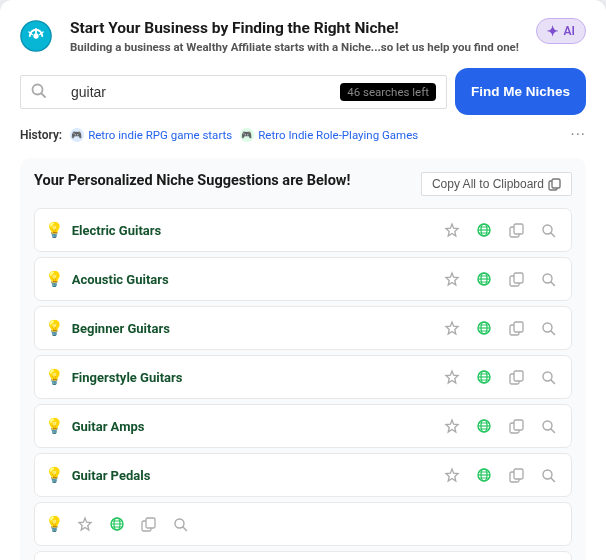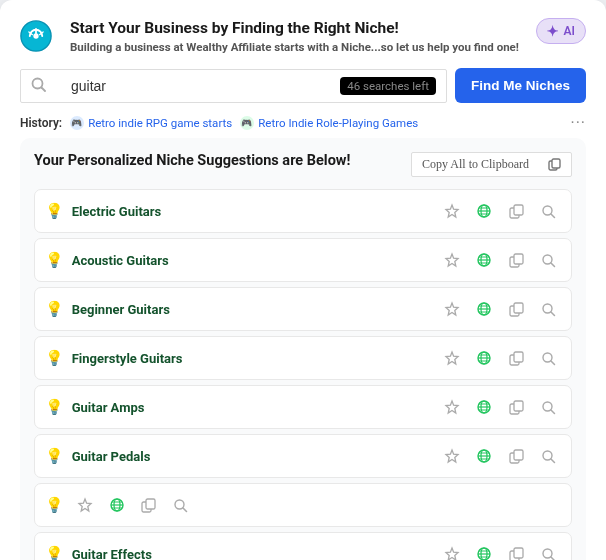--- a/index.html
+++ b/index.html
@@ -100,34 +100,34 @@
       background: #000000;
       border-radius: 4px;
       padding: 2px 7px;
       white-space: nowrap;
       flex-shrink: 0;
     }
     .find-btn {
       background: #2563eb;
       color: #fff;
       border: none;
-      border-radius: 6px;
-      padding: 10px 16px;
+      border-radius: 13px;
+      padding: 16px 16px;
       font-size: 13.5px;
       font-weight: 600;
       cursor: pointer;
       white-space: nowrap;
     }
     .history-row {
       display: flex;
       align-items: center;
       gap: 8px;
       font-size: 12px;
       color: #555;
-      margin-bottom: 6px;
+      margin-bottom: 14px;
     }
     .history-label {
       font-weight: 600;
       color: #333;
       flex-shrink: 0;
     }
     .history-item {
       display: flex;
       align-items: center;
       gap: 4px;
@@ -166,29 +166,28 @@
       margin-bottom: 12px;
     }
     .suggestions-title {
       font-size: 14.5px;
       font-weight: 700;
       color: #1a1a1a;
     }
     .copy-all-btn {
       display: flex;
       align-items: center;
-      gap: 19px;
+      gap: 4px;
       font-size: 12px;
       color: #555;
       border: 1.5px solid #ddd;
       border-radius: 2px;
       padding: 4px 10px;
       background: #fff;
       cursor: pointer;
-      font-family: Liberation Serif, serif;
     }
     .niche-list {
       display: flex;
       flex-direction: column;
       gap: 5px;
     }
     .niche-item {
       background: #fff;
       border-radius: 7px;
       border: 1px solid #e8e8e8;

